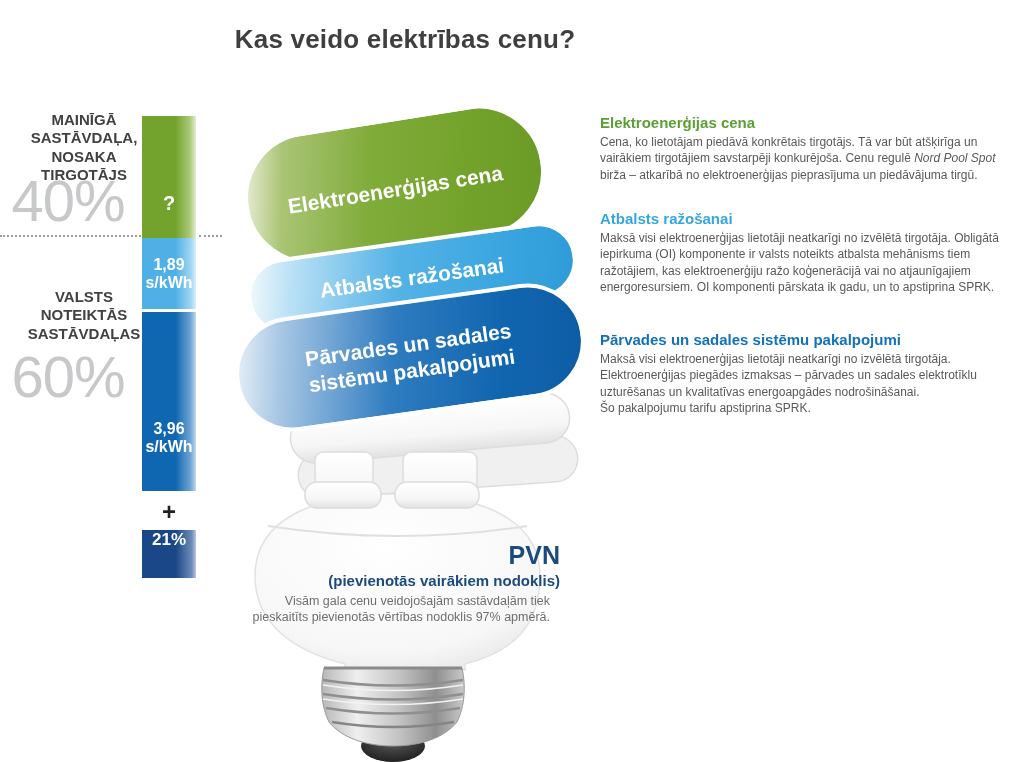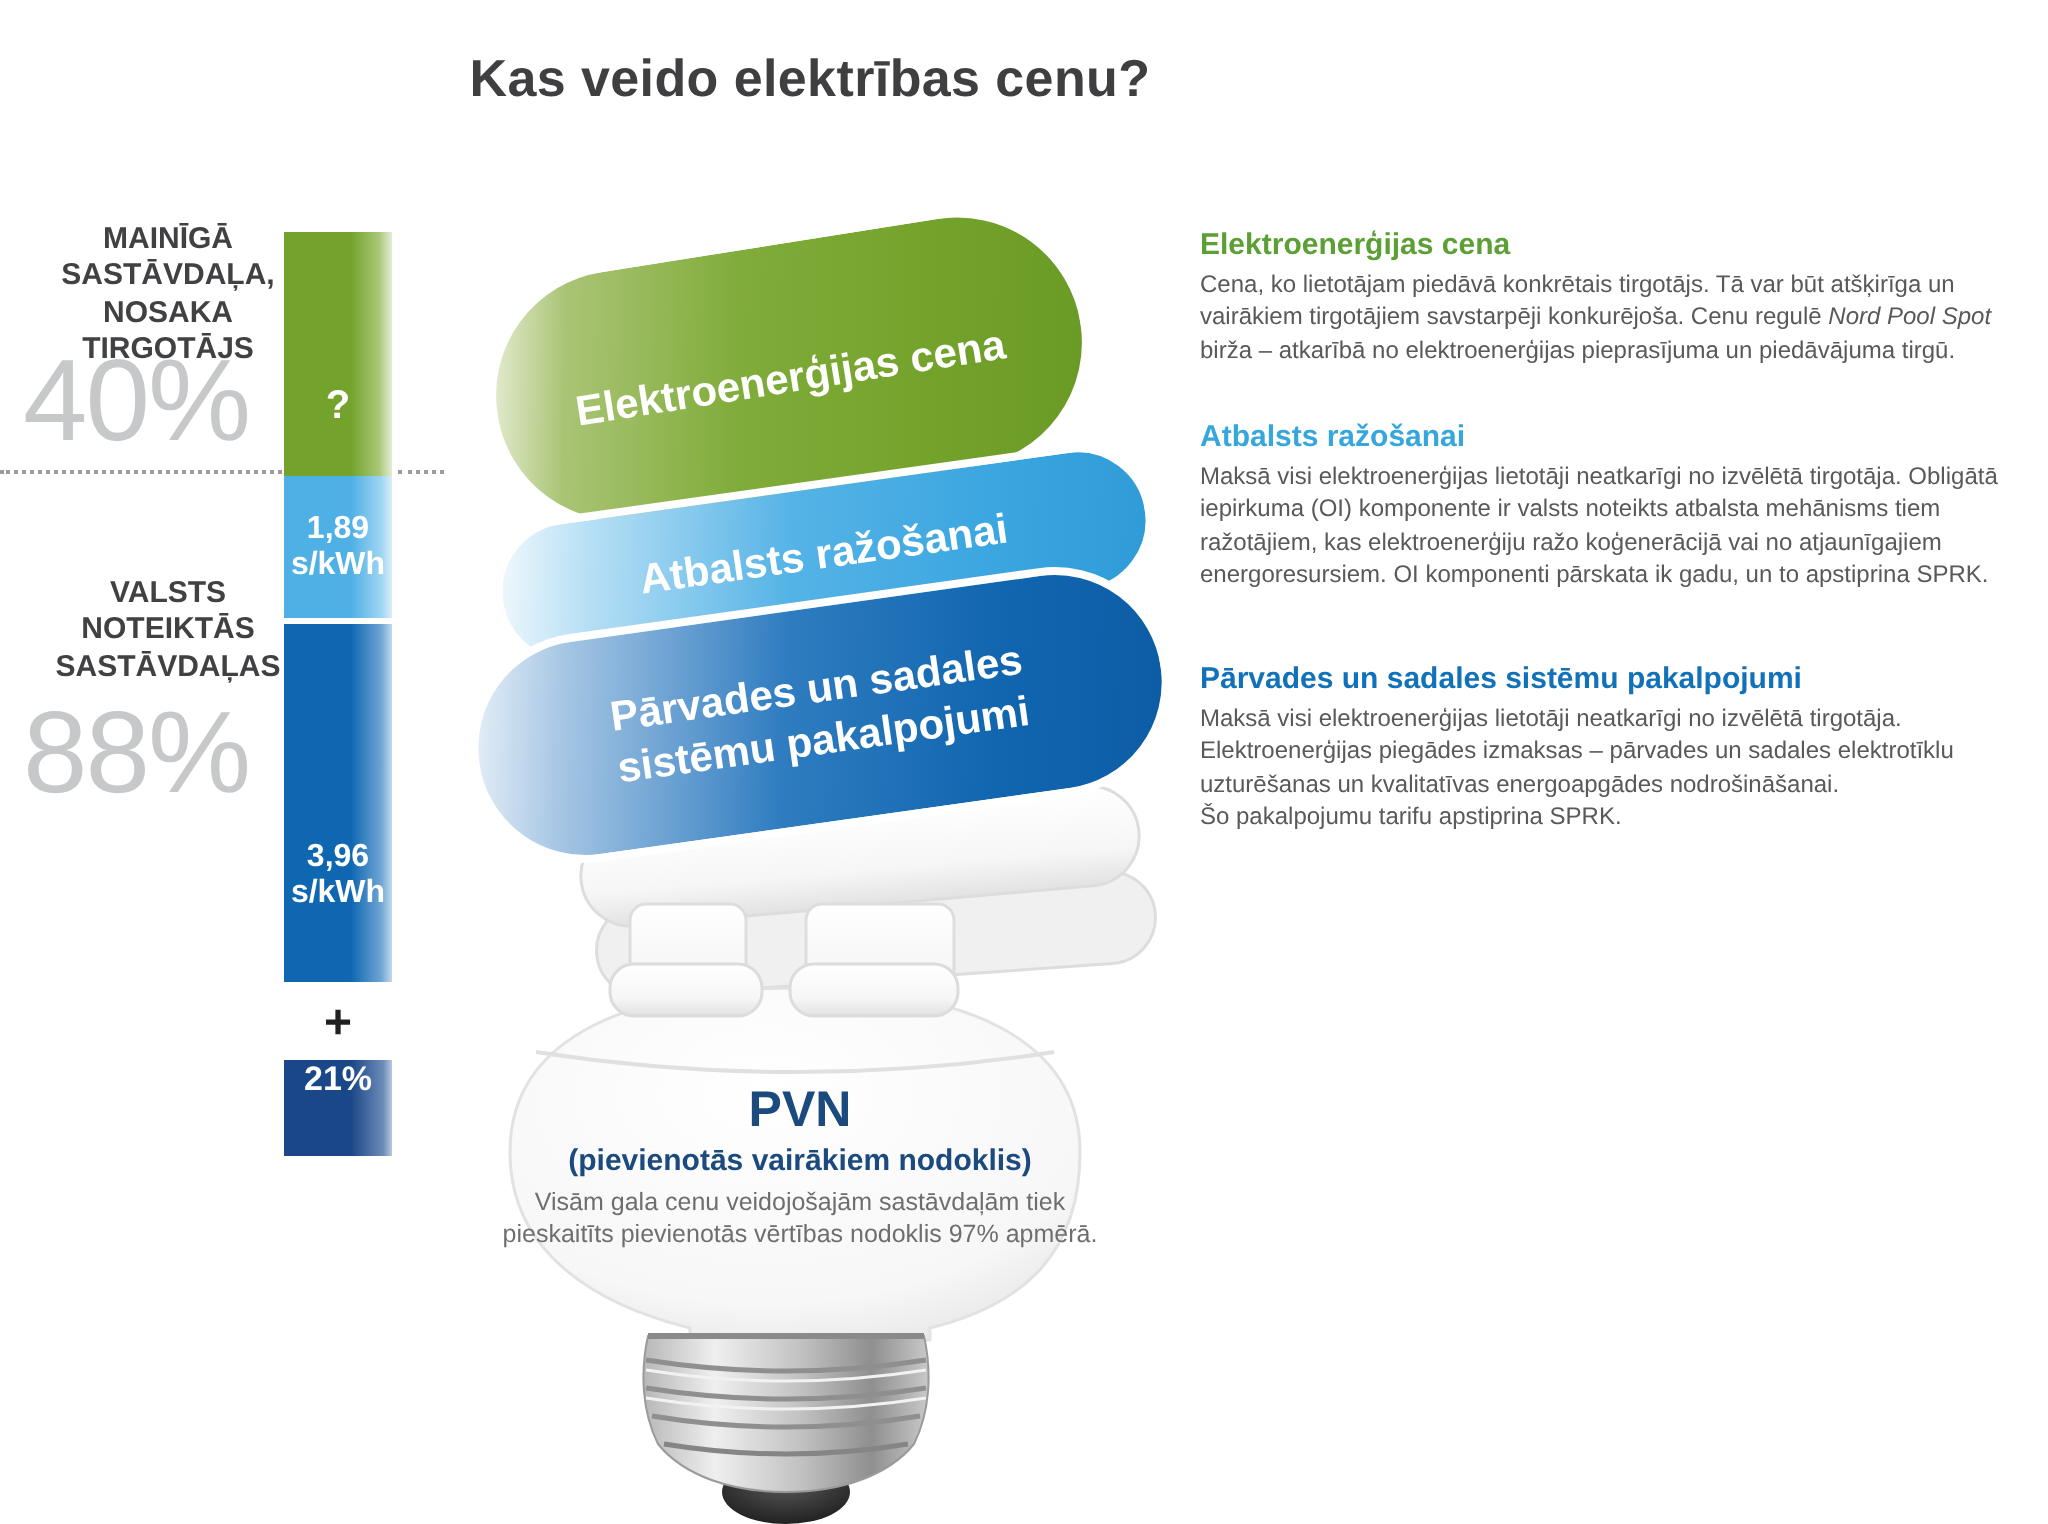--- a/index.html
+++ b/index.html
@@ -77,21 +77,21 @@
     transform:rotate(-8deg);
     background:linear-gradient(100deg,#ecf3fa 0%,#a6c6e4 14%,#2f7cc0 45%,#1166af 75%,#0c5ca5 100%);
     font-size:21px;
   }
   .band-3 .band-text { width:250px; line-height:1.2; }
   .band-1 .band-text { padding-top:10px; }
   
   .bulb-svg { position:absolute; left:220px; top:360px; z-index:2; }
   
   .pvn {
-    position:absolute; left:240px; top:526px; width:320px; text-align:center; z-index:6;
+    position:absolute; left:240px; top:526px; width:320px; text-align:right; z-index:6;
   }
   .pvn-title { font-size:25px; font-weight:bold; color:#1b4a7e; line-height:1.1; }
   .pvn-sub { font-size:15px; font-weight:bold; color:#1b4a7e; margin-top:2px; }
   .pvn-body { font-size:12.5px; color:#6d6e70; line-height:1.3; margin:4px auto 0; width:300px; }
   
   .sec { position:absolute; left:600px; width:418px; }
   .sec-head { font-size:15px; font-weight:bold; margin-bottom:3px; }
   .h-green { color:#5b9f35; }
   .h-lblue { color:#36a7dd; }
   .h-blue  { color:#1272b9; }
@@ -106,21 +106,21 @@
 
 <div class="canvas">
 
   <div class="title">Kas veido elektrības cenu?</div>
 
   <div class="lbl-block" style="top:95px;">MAINĪGĀ SASTĀVDAĻA, NOSAKA TIRGOTĀJS</div>
   <div class="big-pct" style="top:156px;">40%</div>
   <div class="dotline l"></div>
   <div class="dotline r"></div>
   <div class="lbl-block" style="top:272px;">VALSTS NOTEIKTĀS SASTĀVDAĻAS</div>
-  <div class="big-pct" style="top:332px;">88%</div>
+  <div class="big-pct" style="top:332px;">60%</div>
 
   <div class="bar-seg seg-green">
     <span class="q">?</span>
   </div>
   <div class="bar-seg seg-lblue">
     <div class="bar-val">
       <div>1,89</div>
       <div>s/kWh</div>
     </div>
   </div>

